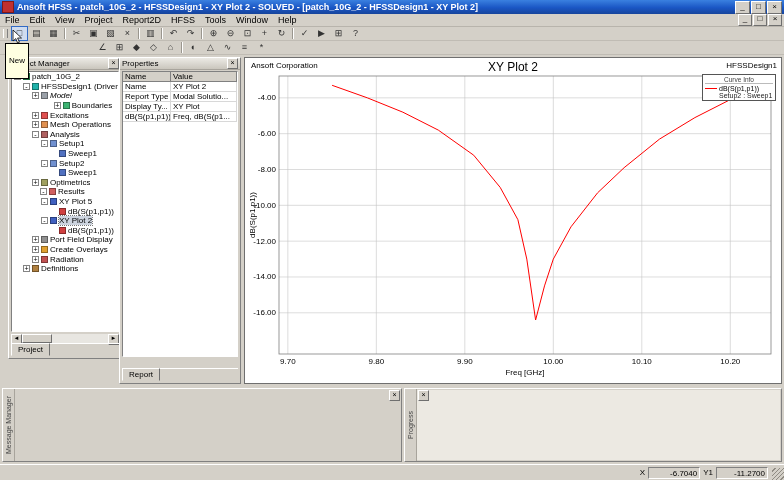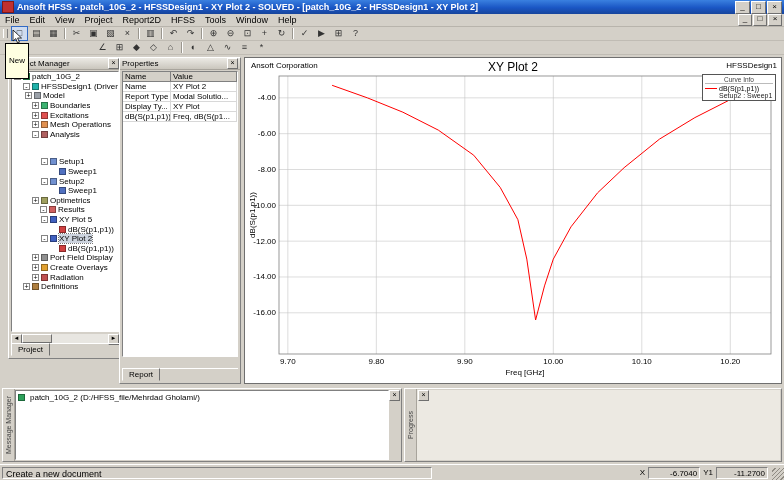--- a/index.html
+++ b/index.html
@@ -176,46 +176,46 @@
         <div class="tree-row" style="padding-left: 2px;">
           <span class="expander">-</span>
           <span class="tree-icon icon-project"></span>
           <span class="tree-label">patch_10G_2</span>
         </div>
         <div class="tree-row" style="padding-left: 11px;">
           <span class="expander">-</span>
           <span class="tree-icon icon-design"></span>
           <span class="tree-label">HFSSDesign1 (DrivenModal)</span>
         </div>
-        <div class="tree-row" style="padding-left: 13px;">
+        <div class="tree-row" style="padding-left: 20px; font-style: italic;">
           <span class="expander">+</span>
           <span class="tree-icon icon-model"></span>
           <span class="tree-label">Model</span>
         </div>
-        <div class="tree-row" style="padding-left: 20px;">
+        <div class="tree-row" style="padding-left: 36px; justify-content: center;">
           <span class="expander">+</span>
           <span class="tree-icon icon-boundaries"></span>
           <span class="tree-label">Boundaries</span>
         </div>
         <div class="tree-row" style="padding-left: 20px;">
           <span class="expander">+</span>
           <span class="tree-icon icon-excitations"></span>
           <span class="tree-label">Excitations</span>
         </div>
         <div class="tree-row" style="padding-left: 20px;">
           <span class="expander">+</span>
           <span class="tree-icon icon-mesh"></span>
           <span class="tree-label">Mesh Operations</span>
         </div>
         <div class="tree-row" style="padding-left: 20px;">
           <span class="expander">-</span>
           <span class="tree-icon icon-analysis"></span>
           <span class="tree-label">Analysis</span>
         </div>
-        <div class="tree-row" style="padding-left: 29px; margin-top: 18px;">
+        <div class="tree-row" style="padding-left: 29px;">
           <span class="expander">-</span>
           <span class="tree-icon icon-setup"></span>
           <span class="tree-label">Setup1</span>
         </div>
         <div class="tree-row" style="padding-left: 38px;">
           <span class="expander-space"></span>
           <span class="tree-icon icon-sweep"></span>
           <span class="tree-label">Sweep1</span>
         </div>
         <div class="tree-row" style="padding-left: 29px;">
@@ -364,39 +364,32 @@
         <span>dB(S(p1,p1))</span>
       </div>
       <div class="legend-setup">Setup2 : Sweep1</div>
     </div>
   </div>
 
   <div class="panel" id="msg-panel">
     <div class="vstrip">
       <span class="vlabel">Message Manager</span>
     </div>
-    <div class="msg-body">
-        <div class="msg-row">
-          <span class="tree-icon icon-message"></span>
-          <span>patch_10G_2 (D:/HFSS_file/Mehrdad Gholami/)</span>
-        </div>
-      </div>
     <span class="panel-close abs-close">×</span>
   </div>
 
   <div class="panel" id="prog-panel">
     <div class="vstrip">
       <span class="vlabel">Progress</span>
     </div>
     <div class="prog-body"></div>
     <span class="panel-close abs-close-left">×</span>
   </div>
 
   <div class="statusbar">
-    <span class="status-text">Create a new document</span>
     <span class="status-cells">
       <span class="slabel">X</span>
       <span class="scell">-6.7040</span>
       <span class="slabel">Y1</span>
       <span class="scell">-11.2700</span>
     </span>
     <span class="resize-grip"></span>
   </div>
 
 </div>

